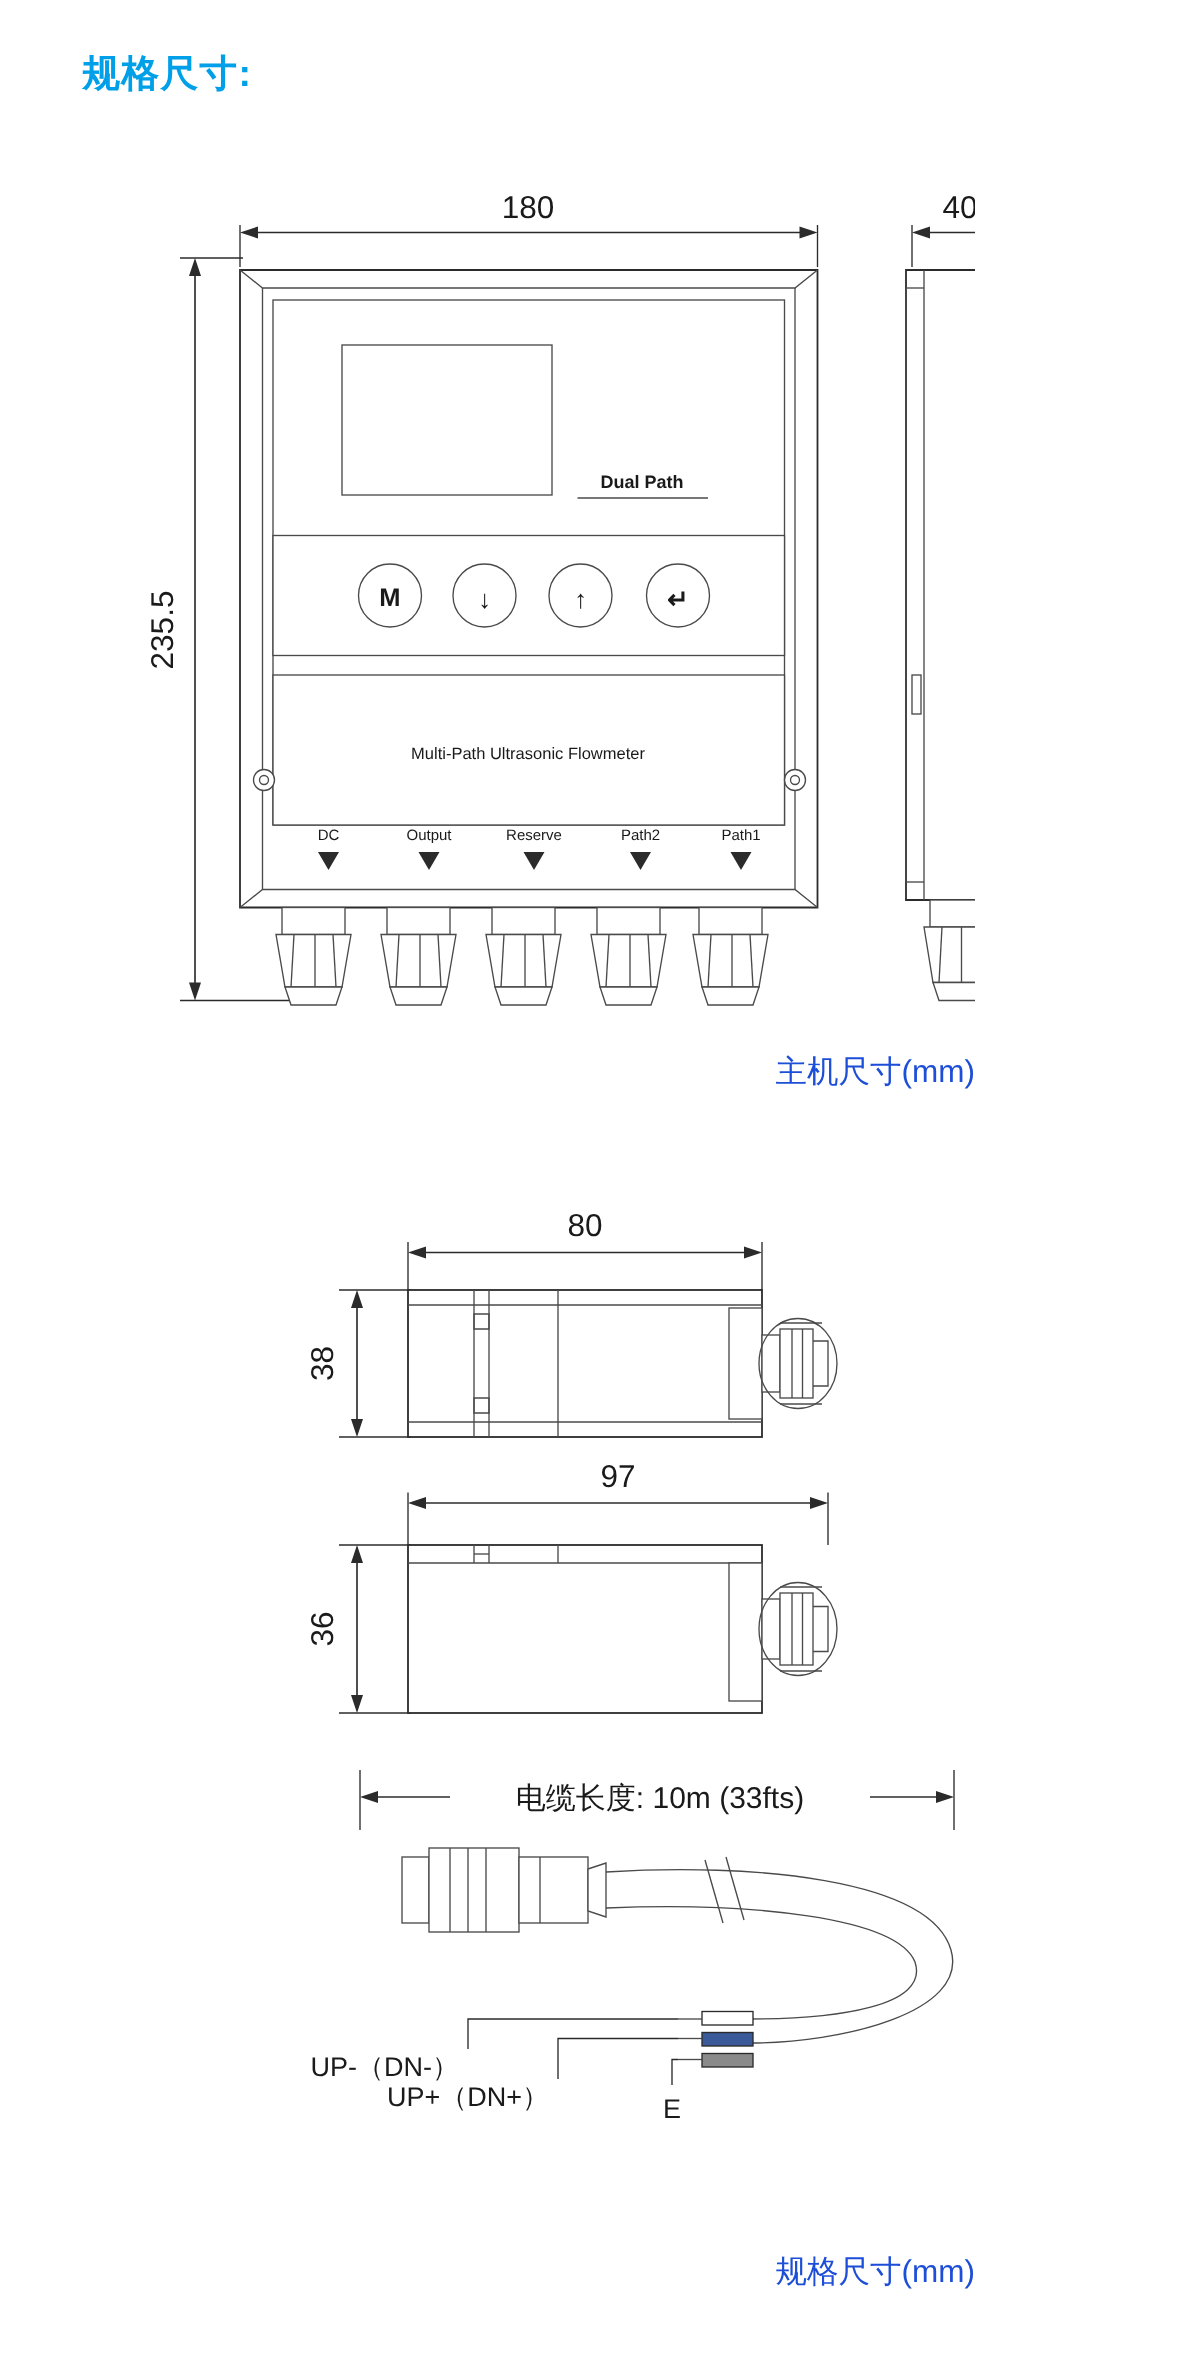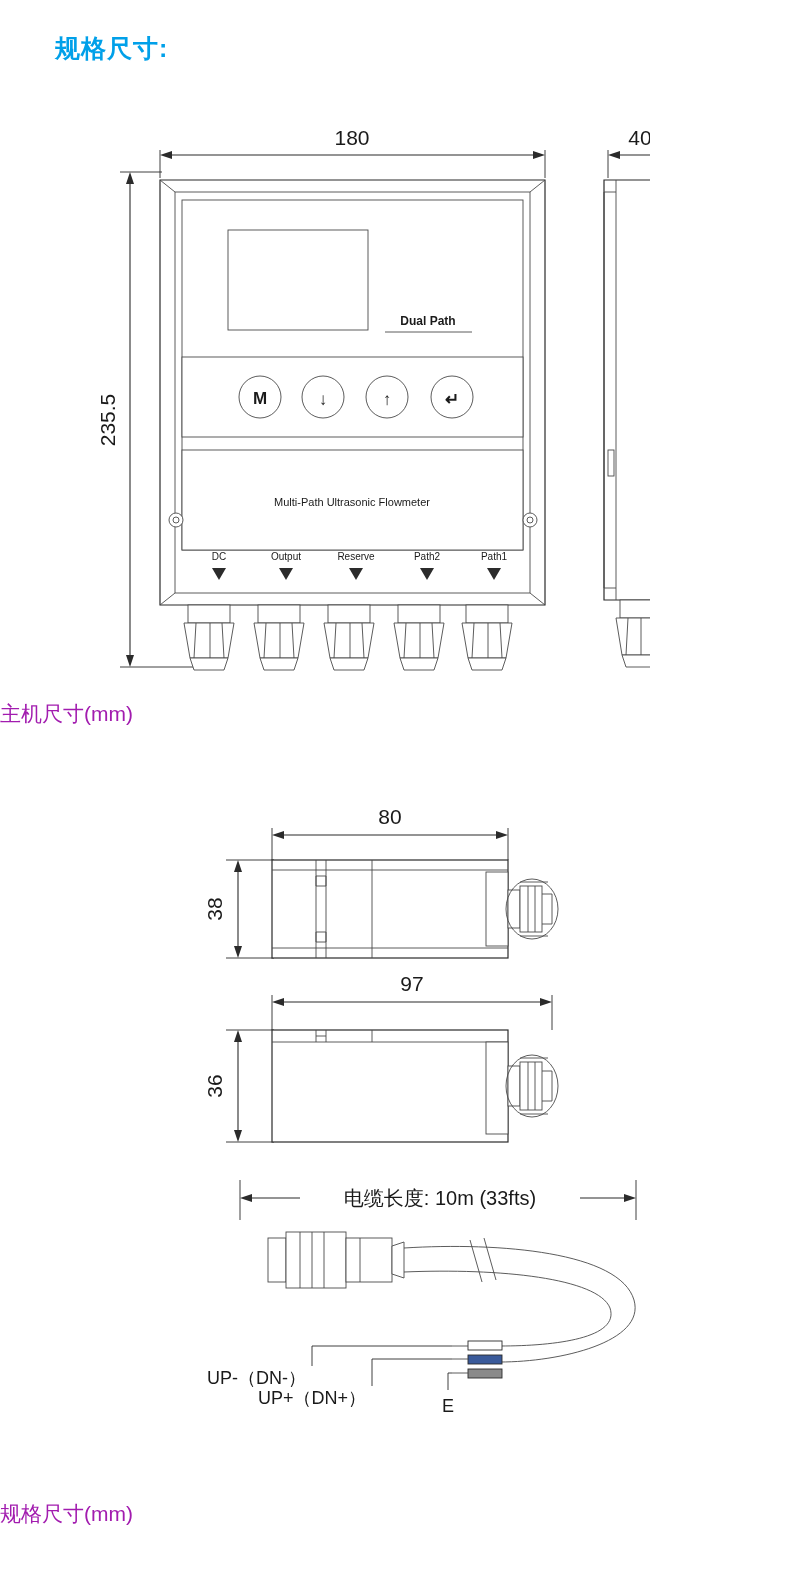--- a/index.html
+++ b/index.html
@@ -17,22 +17,22 @@
   .ln-dim{stroke:#2b2b2b;stroke-width:1.1;fill:none;}
   .ln-ext{stroke:#2b2b2b;stroke-width:0.9;fill:none;}
   .fillw{fill:#ffffff;}
   .dim-text{font-family:"Liberation Sans",sans-serif;font-size:21px;fill:#1a1a1a;}
   .small-text{font-family:"Liberation Sans",sans-serif;font-size:11px;fill:#1a1a1a;}
   .tiny-text{font-family:"Liberation Sans",sans-serif;font-size:10px;fill:#1a1a1a;}
   .mid-text{font-family:"Liberation Sans",sans-serif;font-size:12px;fill:#1a1a1a;font-weight:bold;}
   .key-text{font-family:"Liberation Sans",sans-serif;font-size:17px;fill:#1a1a1a;font-weight:bold;}
 
   .caption{
-    position:absolute;width:100%;text-align:left;
-    font-size:21px;color:#a21caf;
+    position:absolute;width:100%;text-align:right;
+    font-size:21px;color:#1d4ed8;
   }
   .cap1{top:700px;}
   .cap2{top:1500px;}
   .wire-label{font-family:"Liberation Sans",sans-serif;font-size:18px;fill:#1a1a1a;}
   .cable-label{font-family:"Liberation Sans",sans-serif;font-size:20px;fill:#1a1a1a;}
 </style>
 </head>
 <body>
 
 <div class="page">

